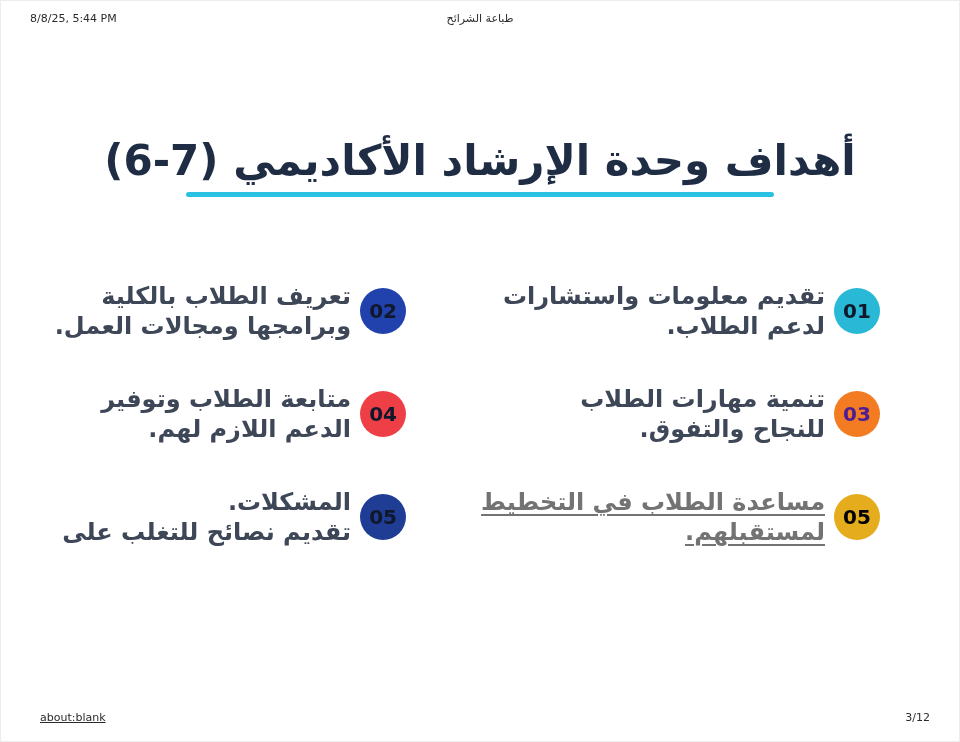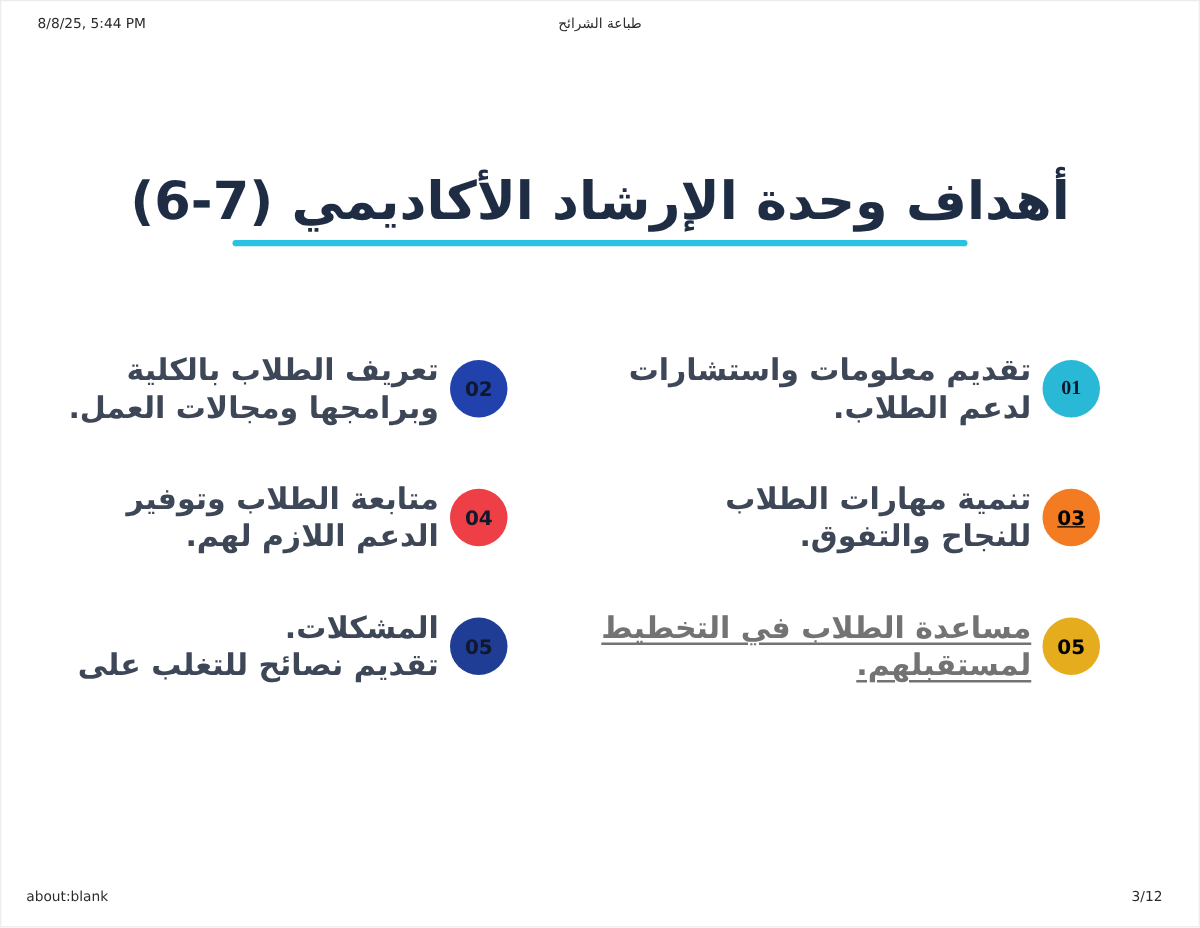--- a/index.html
+++ b/index.html
@@ -17,22 +17,22 @@
   .print-header-date {
     position: absolute; top: 12px; left: 30px;
     font-size: 11px; color: #2b2b2b;
   }
   .print-header-title {
     position: absolute; top: 12px; left: 0; right: 0;
     text-align: center; font-size: 11px; color: #2b2b2b;
     direction: rtl;
   }
   .print-footer-url {
-    position: absolute; bottom: 18px; left: 21px;
-    font-size: 11px; color: #2b2b2b;
+    position: absolute; bottom: 18px; left: 40px;
+    font-size: 11px; color: #2b2b2b; text-decoration: underline;
   }
   .print-footer-page {
     position: absolute; bottom: 18px; right: 30px;
     font-size: 11px; color: #2b2b2b;
   }
 
   
   .slide-title {
     position: absolute; top: 108px; left: 0; right: 0;
     direction: rtl;
@@ -69,21 +69,21 @@
   }
   .num-circle {
     width: 46px; height: 46px;
     border-radius: 50%;
     flex: 0 0 auto;
     display: flex;
     align-items: center;
     justify-content: center;
   }
   .num-circle span {
-    font-size: 16px;
+    font-size: 20px;
     font-weight: 700;
     direction: ltr;
   }
   .item-text {
     font-size: 24px;
     font-weight: 700;
     line-height: 1.27;
     text-align: right;
   }
   .item-text div { white-space: nowrap; }
@@ -101,41 +101,41 @@
 <div class="print-footer-url">about:blank</div>
 <div class="print-footer-page">3/12</div>
 
 <h1 class="slide-title" style="color: rgb(30, 44, 68);">أهداف وحدة الإرشاد الأكاديمي (7-6)</h1>
 <div class="title-underline" style="background: rgb(42, 194, 226);"></div>
 
 <div class="objectives-grid">
 
   <div class="item">
     <div class="num-circle" style="background: rgb(41, 185, 214);">
-      <span style="color: rgb(16, 24, 44); font-family: Liberation Serif, serif;">01</span>
+      <span style="color: rgb(16, 24, 44);">01</span>
     </div>
     <div class="item-text" style="color: rgb(62, 71, 87);">
       <div>تقديم معلومات واستشارات</div>
       <div>لدعم الطلاب.</div>
     </div>
   </div>
 
   <div class="item">
     <div class="num-circle" style="background: rgb(33, 65, 173);">
       <span style="color: rgb(16, 24, 44);">02</span>
     </div>
     <div class="item-text" style="color: rgb(62, 71, 87);">
       <div>تعريف الطلاب بالكلية</div>
       <div>وبرامجها ومجالات العمل.</div>
     </div>
   </div>
 
   <div class="item">
     <div class="num-circle" style="background: rgb(243, 123, 34);">
-      <span style="color: #000000; text-decoration: underline;">03</span>
+      <span style="color: #4c1d95;">03</span>
     </div>
     <div class="item-text" style="color: rgb(62, 71, 87);">
       <div>تنمية مهارات الطلاب</div>
       <div>للنجاح والتفوق.</div>
     </div>
   </div>
 
   <div class="item">
     <div class="num-circle" style="background: rgb(238, 63, 71);">
       <span style="color: rgb(16, 24, 44);">04</span>

